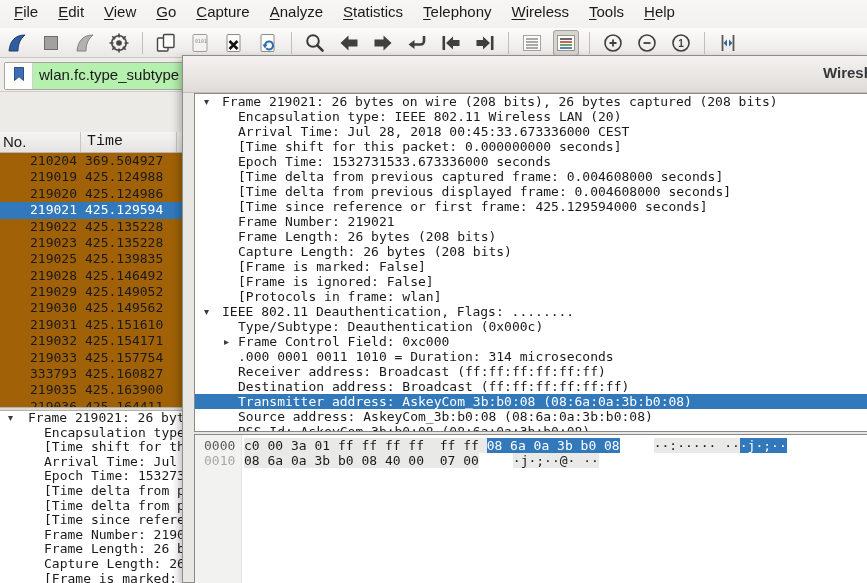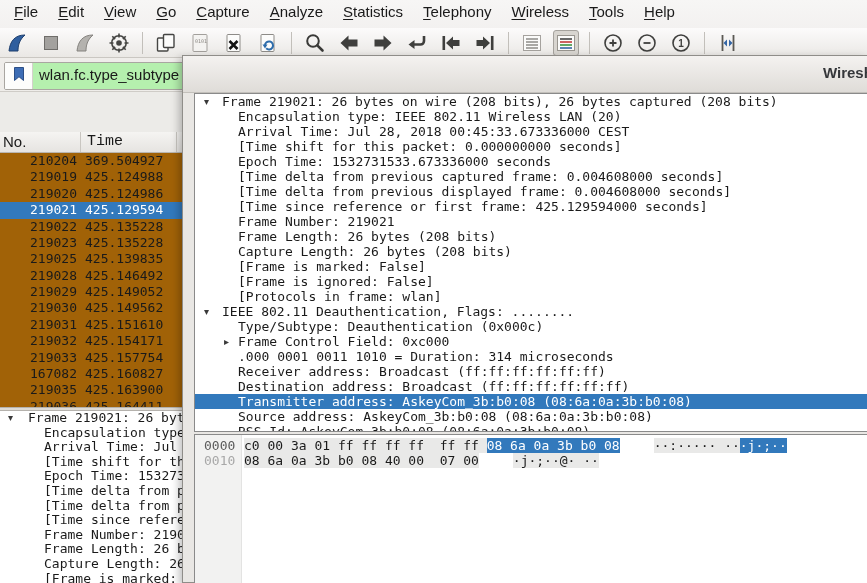--- a/index.html
+++ b/index.html
@@ -283,41 +283,41 @@
       </div>
       <div class="pkt-row">
         <span class="pkt-no">219032</span>
         <span class="pkt-time">425.154171</span>
       </div>
       <div class="pkt-row">
         <span class="pkt-no">219033</span>
         <span class="pkt-time">425.157754</span>
       </div>
       <div class="pkt-row">
-        <span class="pkt-no">167082</span>
+        <span class="pkt-no">333793</span>
         <span class="pkt-time">425.160827</span>
       </div>
       <div class="pkt-row">
         <span class="pkt-no">219035</span>
         <span class="pkt-time">425.163900</span>
       </div>
       <div class="pkt-row">
         <span class="pkt-no">219036</span>
         <span class="pkt-time">425.164411</span>
       </div>
     </div>
 </div>
 
 <div class="main-splitter"></div>
 
 <div class="detail-pane">
     <div class="d-row"><span class="twisty">▾</span><span class="d-text l0">Frame 219021: 26 byt</span></div>
     <div class="d-row"><span class="d-text l1">Encapsulation type</span></div>
+    <div class="d-row"><span class="d-text l1">[Time shift for th</span></div>
     <div class="d-row"><span class="d-text l1">Arrival Time: Jul </span></div>
-    <div class="d-row"><span class="d-text l1">[Time shift for th</span></div>
     <div class="d-row"><span class="d-text l1">Epoch Time: 153273</span></div>
     <div class="d-row"><span class="d-text l1">[Time delta from p</span></div>
     <div class="d-row"><span class="d-text l1">[Time delta from p</span></div>
     <div class="d-row"><span class="d-text l1">[Time since refere</span></div>
     <div class="d-row"><span class="d-text l1">Frame Number: 2190</span></div>
     <div class="d-row"><span class="d-text l1">Frame Length: 26 b</span></div>
     <div class="d-row"><span class="d-text l1">Capture Length: 26</span></div>
     <div class="d-row"><span class="d-text l1">[Frame is marked: </span></div>
   </div>
 

